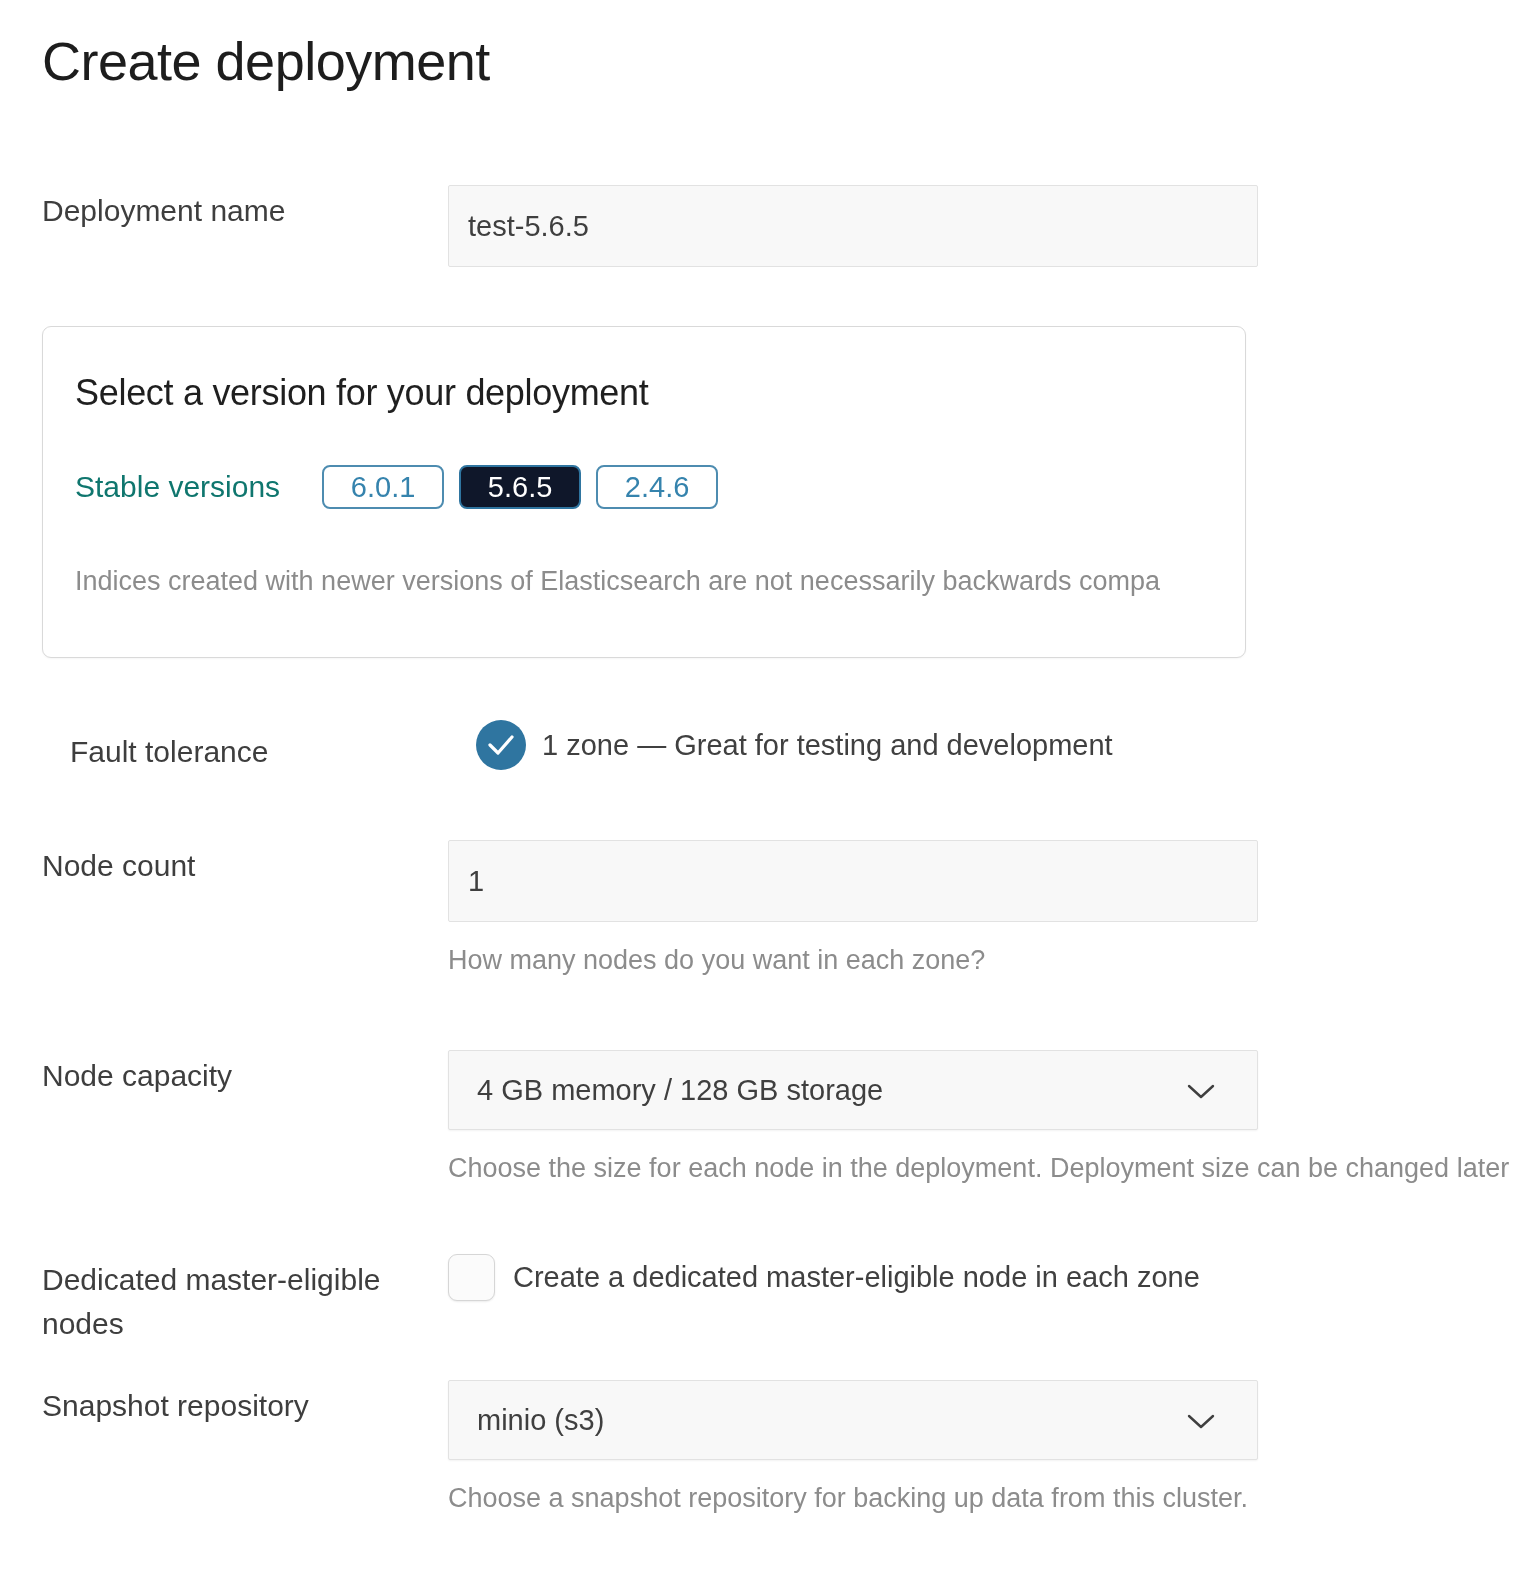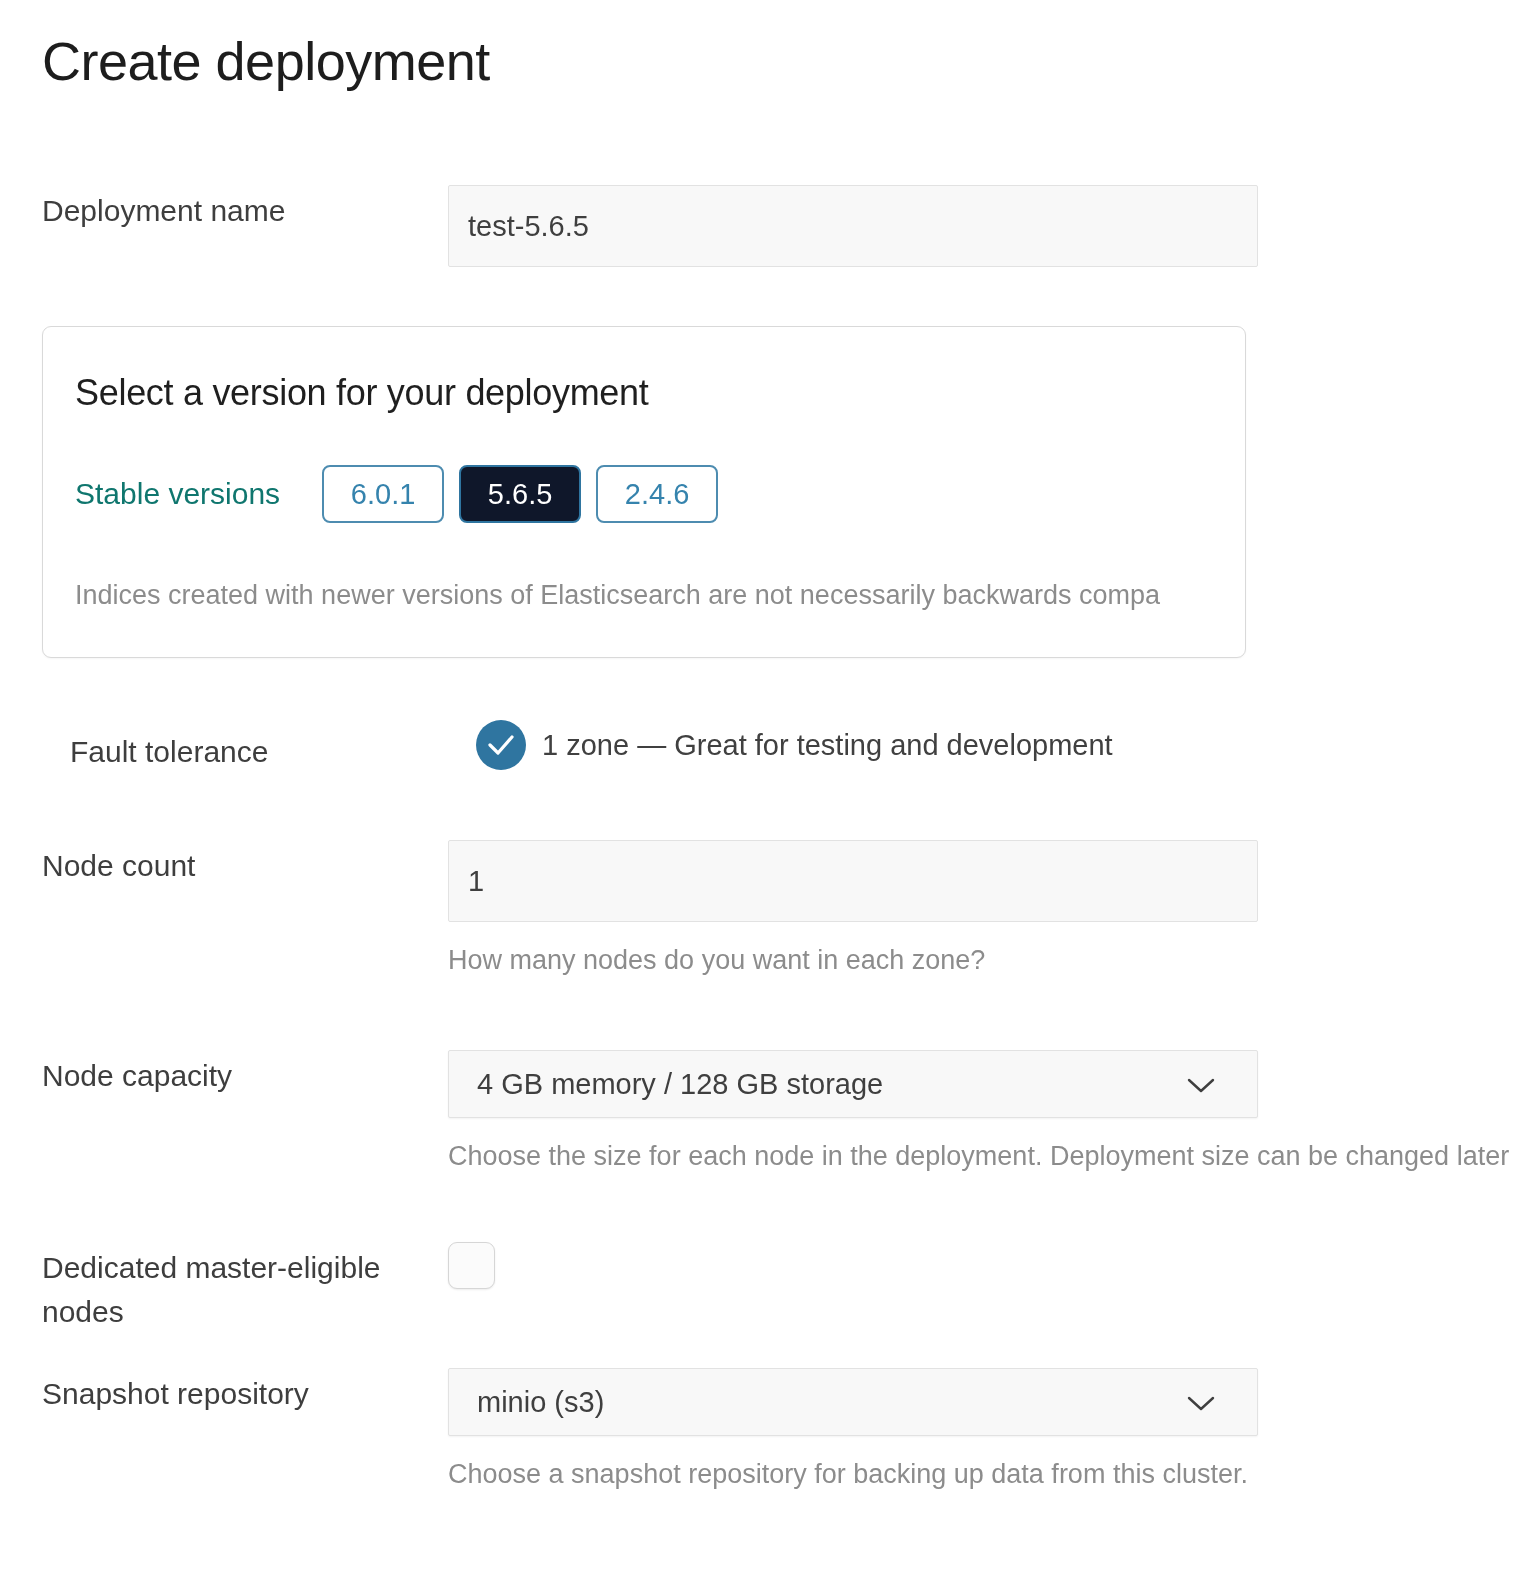--- a/index.html
+++ b/index.html
@@ -45,21 +45,21 @@
     border-radius: 2px;
     font-family: inherit;
     font-size: 29px;
     color: #3f3f3f;
     padding: 0 19px;
     outline: none;
   }
   .select-box {
     box-sizing: border-box;
     width: 810px;
-    height: 68px;
+    height: 80px;
     background: #f8f8f8;
     border: 1px solid #e2e2e2;
     border-radius: 2px;
     box-shadow: 0 1px 2px rgba(0,0,0,0.05);
     display: flex;
     align-items: center;
     justify-content: space-between;
     padding: 0 28px;
     font-size: 29px;
     color: #3f3f3f;
@@ -98,21 +98,21 @@
     display: flex;
     align-items: center;
   }
   .stable-label {
     font-size: 30px;
     color: #0f766e;
     margin-right: 42px;
   }
   .version-btn {
     box-sizing: border-box;
-    height: 58px;
+    height: 44px;
     min-width: 122px;
     padding: 0 26px;
     margin-right: 15px;
     background: #ffffff;
     border: 2px solid #4d8cb0;
     border-radius: 8px;
     font-family: inherit;
     font-size: 29px;
     color: #3583ad;
     display: inline-flex;
@@ -239,20 +239,21 @@
         </span>
       </div>
       <div class="helper-text">Choose the size for each node in the deployment. Deployment size can be changed later with</div>
     </div>
   </div>
 
   <div class="form-row row-master">
     <div class="row-label">Dedicated master-eligible nodes</div>
     <div class="checkbox-row">
       <span class="checkbox"></span>
+      <span class="checkbox-label">Create a dedicated master-eligible node in each zone</span>
     </div>
   </div>
 
   <div class="form-row row-snapshot">
     <div class="row-label">Snapshot repository</div>
     <div>
       <div class="select-box">
         <span>minio (s3)</span>
         <span class="chevron">
           <svg width="28" height="16" viewBox="0 0 28 16">

